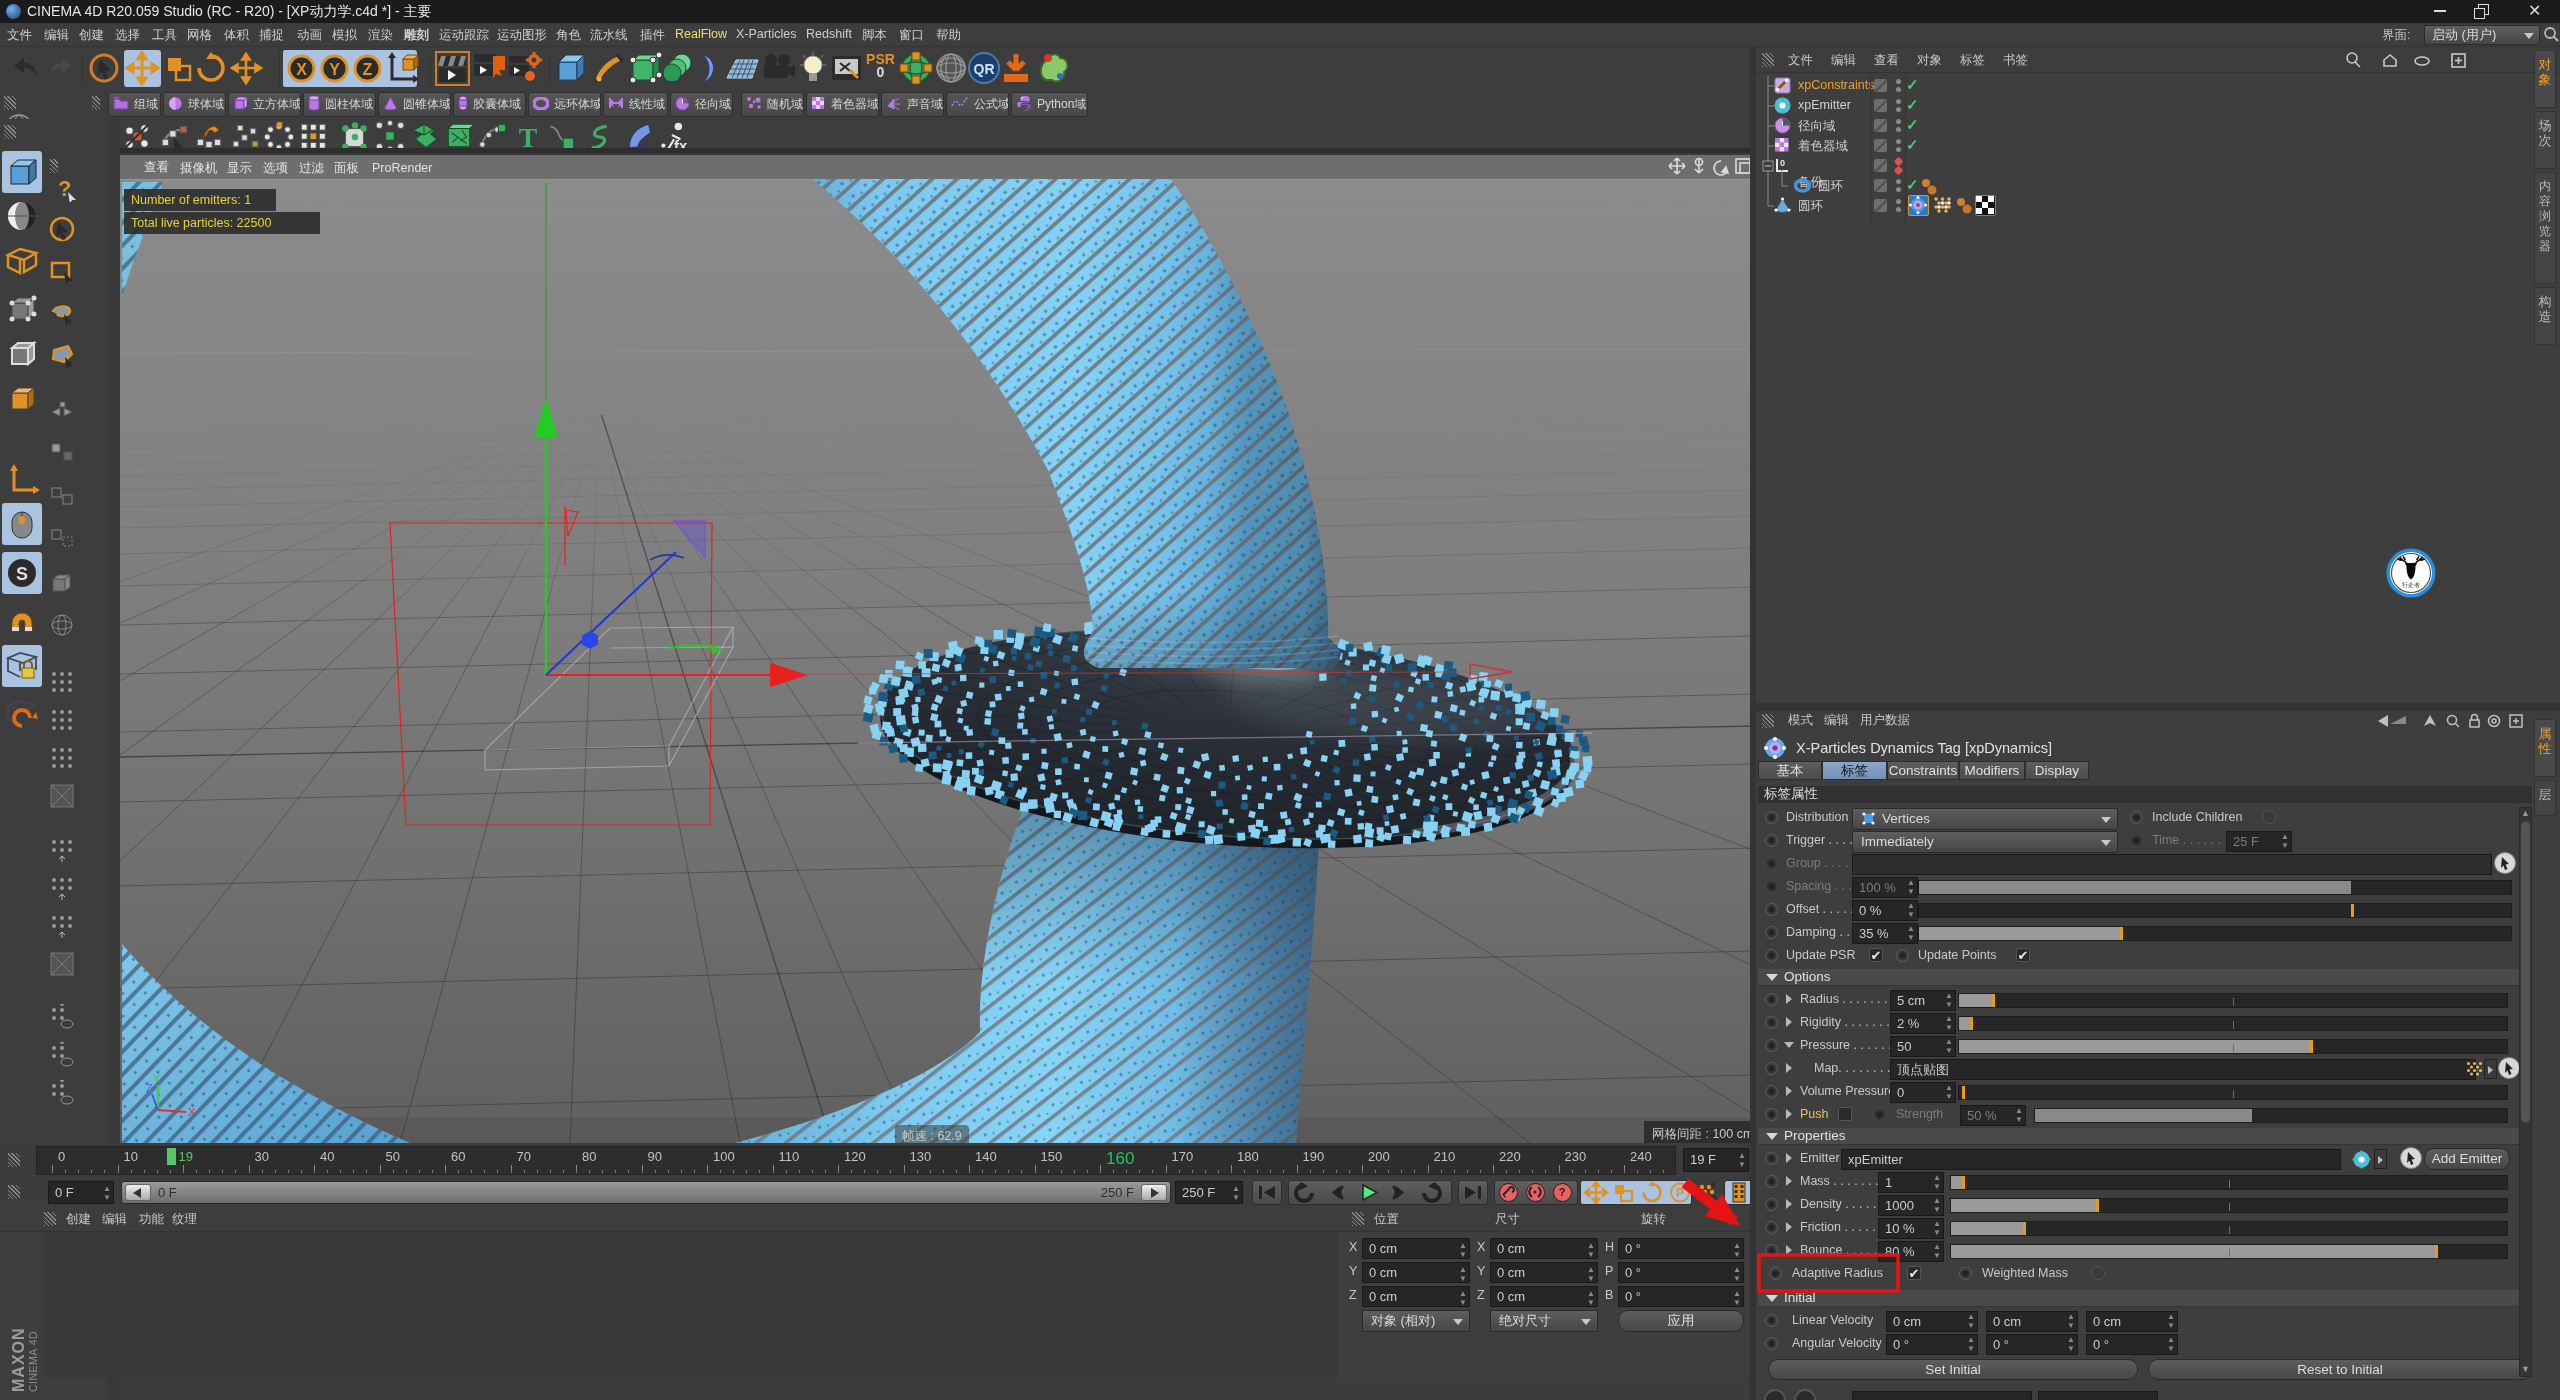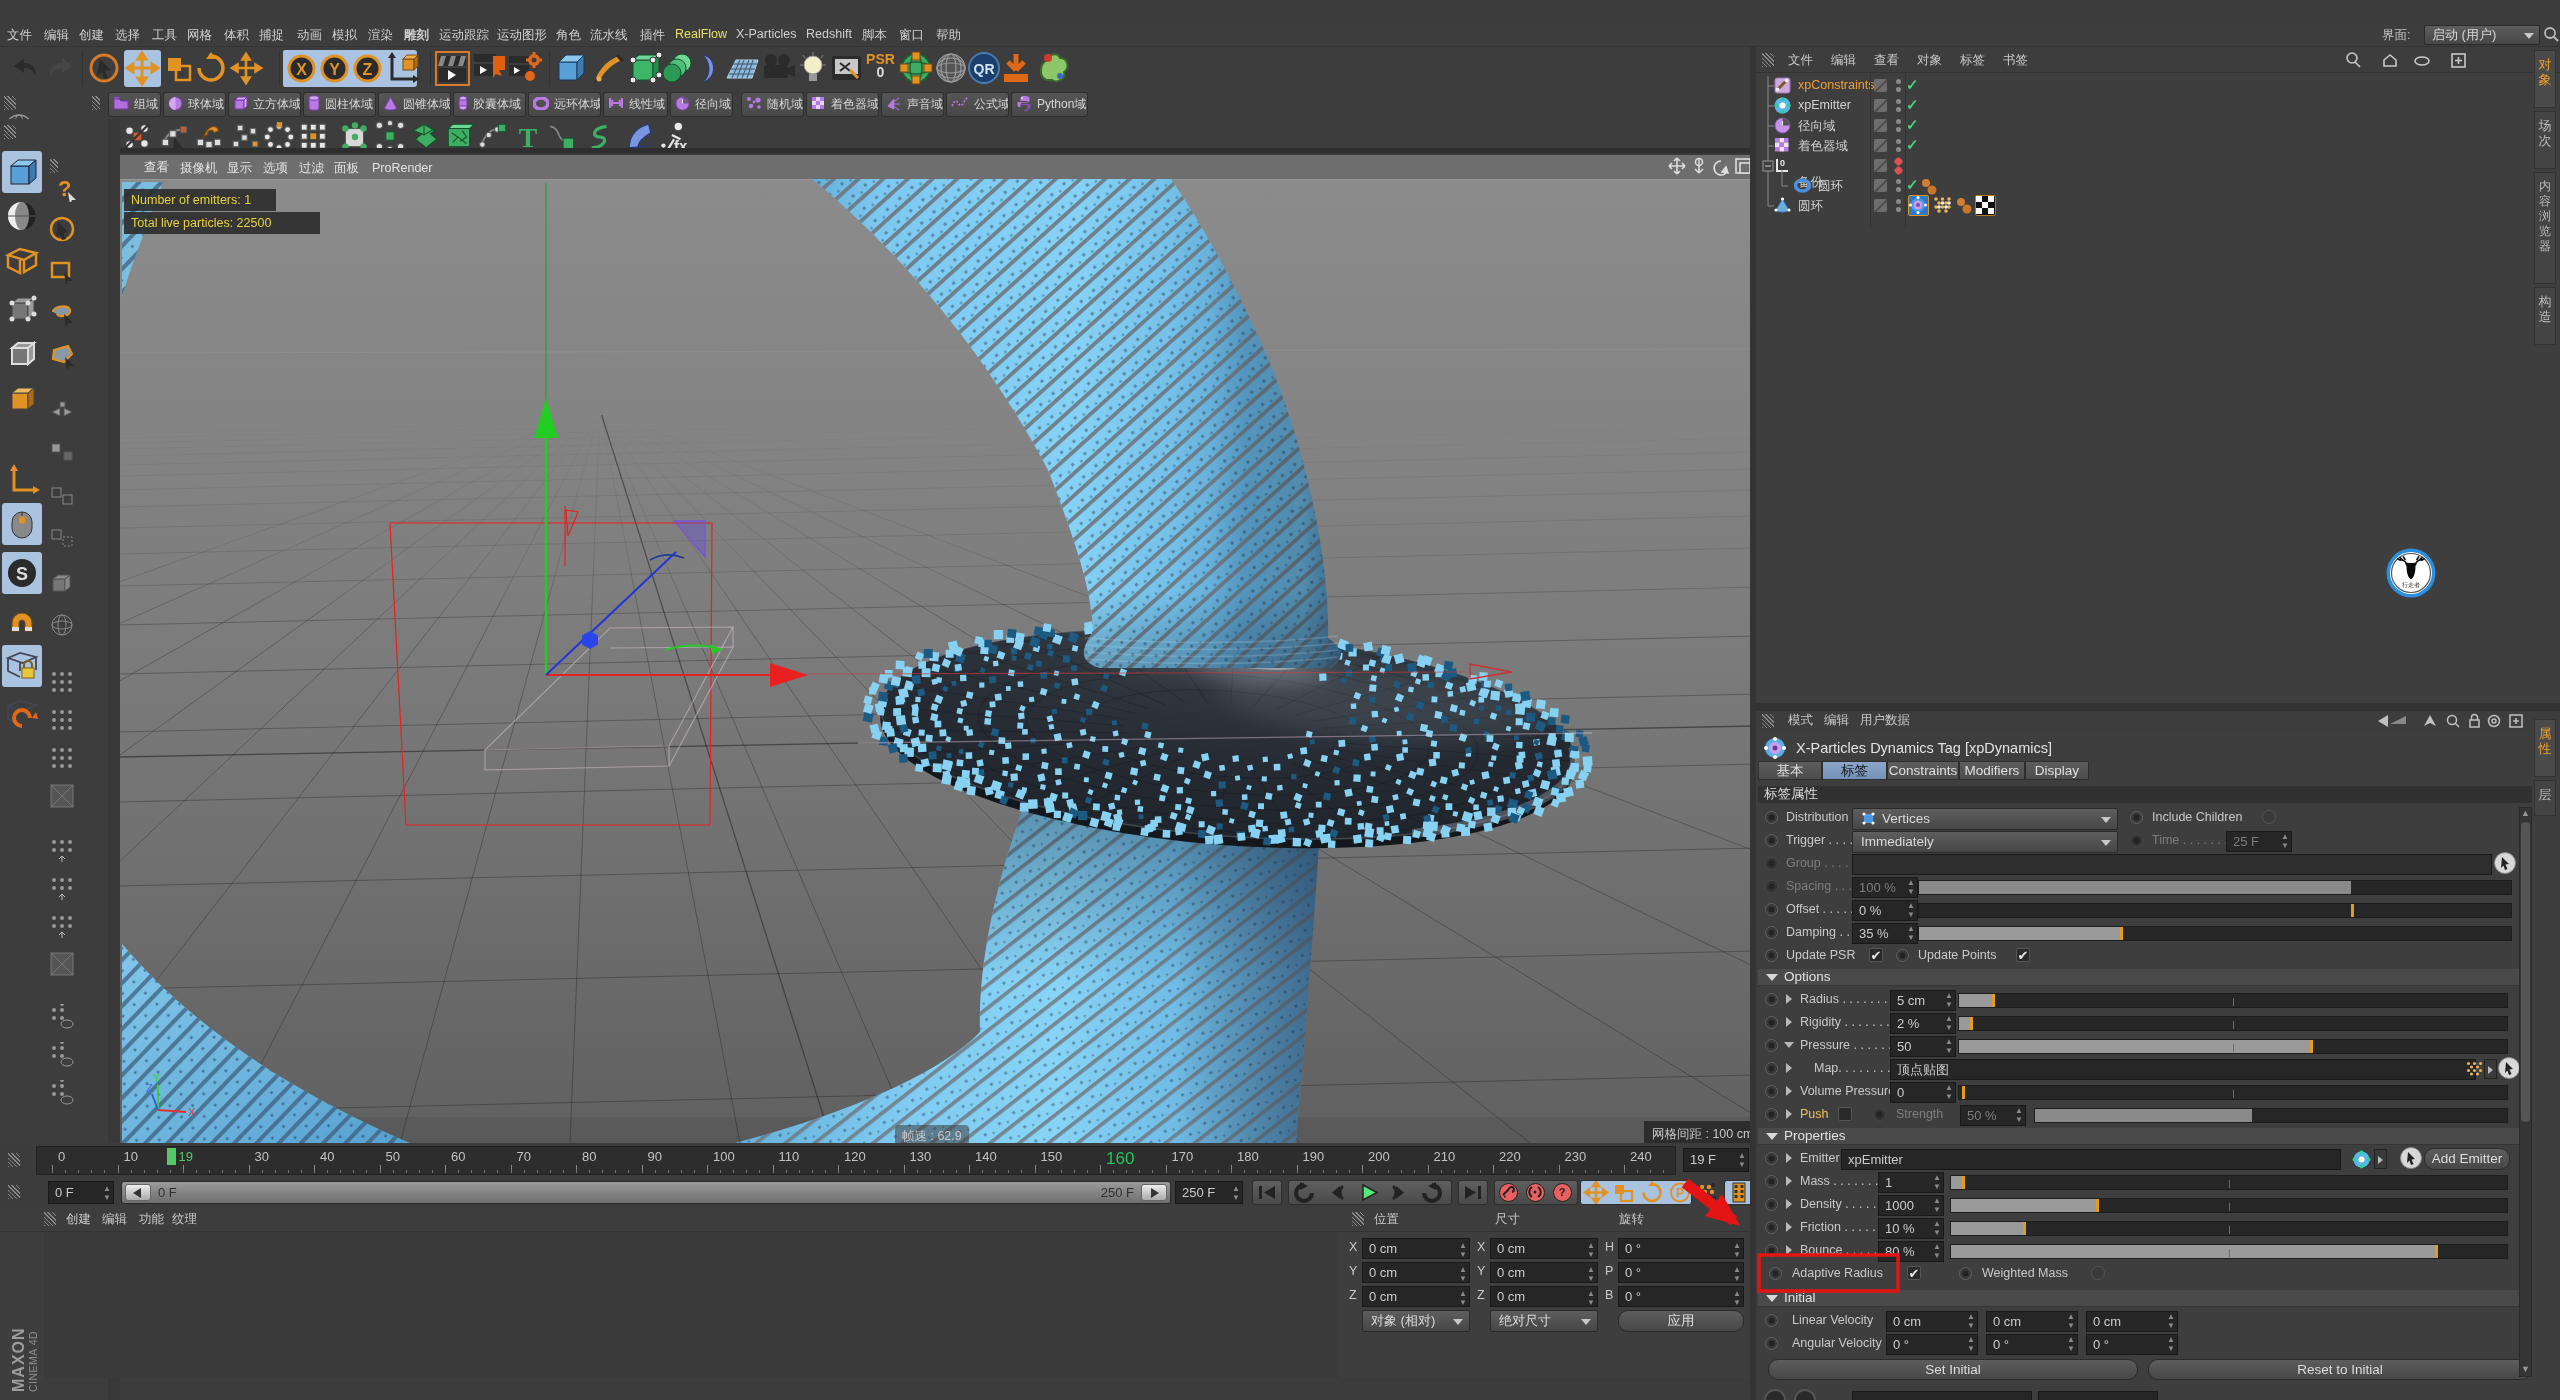--- a/index.html
+++ b/index.html
@@ -45,20 +45,28 @@
   .slash { position:absolute; width:13px; height:13px; background:#6e6e6e; border-radius:2px; overflow:hidden; }
   .slash:before { content:""; position:absolute; left:-2px; top:5px; width:20px; height:2px; background:#4e4e4e; transform:rotate(-45deg); }
   .vtab { position:absolute; left:2534px; width:22px; background:#444; border:1px solid #333; color:#bbb; font-size:13px; text-align:center; line-height:15px; padding-top:6px; }
   
   #am { position:absolute; left:1756px; top:711px; width:804px; height:689px; background:#3e3e3e; overflow:hidden; }
 </style>
 </head>
 <body>
 <div id="root">
 
+<div id="titlebar">
+  <span style="position:absolute;left:6px;top:4px;width:15px;height:15px;border-radius:50%;background:radial-gradient(circle at 35% 35%,#7ab0e8,#1a3f7a);"></span>
+  <span style="position:absolute;left:27px;top:3px;">CINEMA 4D R20.059 Studio (RC - R20) - [XP动力学.c4d *] - 主要</span>
+  <span style="position:absolute;left:2434px;top:10px;width:12px;height:2px;background:#ddd;"></span>
+  <span style="position:absolute;left:2478px;top:4px;width:11px;height:11px;border:1.5px solid #ddd;"></span>
+  <span style="position:absolute;left:2474px;top:8px;width:11px;height:11px;border:1.5px solid #ddd;background:#1b1b1b;"></span>
+  <span style="position:absolute;left:2528px;top:1px;color:#ddd;font-size:16px;">✕</span>
+</div>
 
 <div id="menubar">
       <span class="mi" style="left:7px;">文件</span>
       <span class="mi" style="left:44px;">编辑</span>
       <span class="mi" style="left:79px;">创建</span>
       <span class="mi" style="left:115px;">选择</span>
       <span class="mi" style="left:152px;">工具</span>
       <span class="mi" style="left:187px;">网格</span>
       <span class="mi" style="left:224px;">体积</span>
       <span class="mi" style="left:259px;">捕捉</span>
@@ -1950,21 +1958,21 @@
     <span style="position:absolute;left:10px;top:160px;transform:rotate(-90deg);transform-origin:0 0;color:#9c9c9c;font-size:16px;font-weight:bold;letter-spacing:1px;white-space:nowrap;">MAXON</span>
     <span style="position:absolute;left:27px;top:160px;transform:rotate(-90deg);transform-origin:0 0;color:#8e8e8e;font-size:10.5px;letter-spacing:0.5px;white-space:nowrap;">CINEMA 4D</span>
   </div>
     </div>
 
 <div id="co" class="abs" style="left:1338px;top:1206px;width:418px;height:172px;background:#3e3e3e;">
       <div style="position:absolute;left:0;top:0;width:418px;height:26px;background:#3d3d3d;border-bottom:1px solid #333;">
     <span class="hdl" style="left:14px;top:6px;"></span>
     <span class="lbl" style="left:36px;top:5px;">位置</span>
         <span class="lbl" style="left:157px;top:5px;">尺寸</span>
-        <span class="lbl" style="left:281px;top:5px;">旋转</span>
+        <span class="lbl" style="left:303px;top:5px;">旋转</span>
   </div>
       <span class="lbl" style="left:11px;top:34px;">X</span>
       <span class="fld" style="left:24px;top:32px;width:108px;">0 cm<span class="st" style="top:2px;">▲<br>▼</span></span>
       <span class="lbl" style="left:139px;top:34px;">X</span>
       <span class="fld" style="left:152px;top:32px;width:108px;">0 cm<span class="st" style="top:2px;">▲<br>▼</span></span>
       <span class="lbl" style="left:267px;top:34px;">H</span>
       <span class="fld" style="left:280px;top:32px;width:126px;">0 °<span class="st" style="top:2px;">▲<br>▼</span></span>
       <span class="lbl" style="left:11px;top:58px;">Y</span>
       <span class="fld" style="left:24px;top:56px;width:108px;">0 cm<span class="st" style="top:2px;">▲<br>▼</span></span>
       <span class="lbl" style="left:139px;top:58px;">Y</span>

